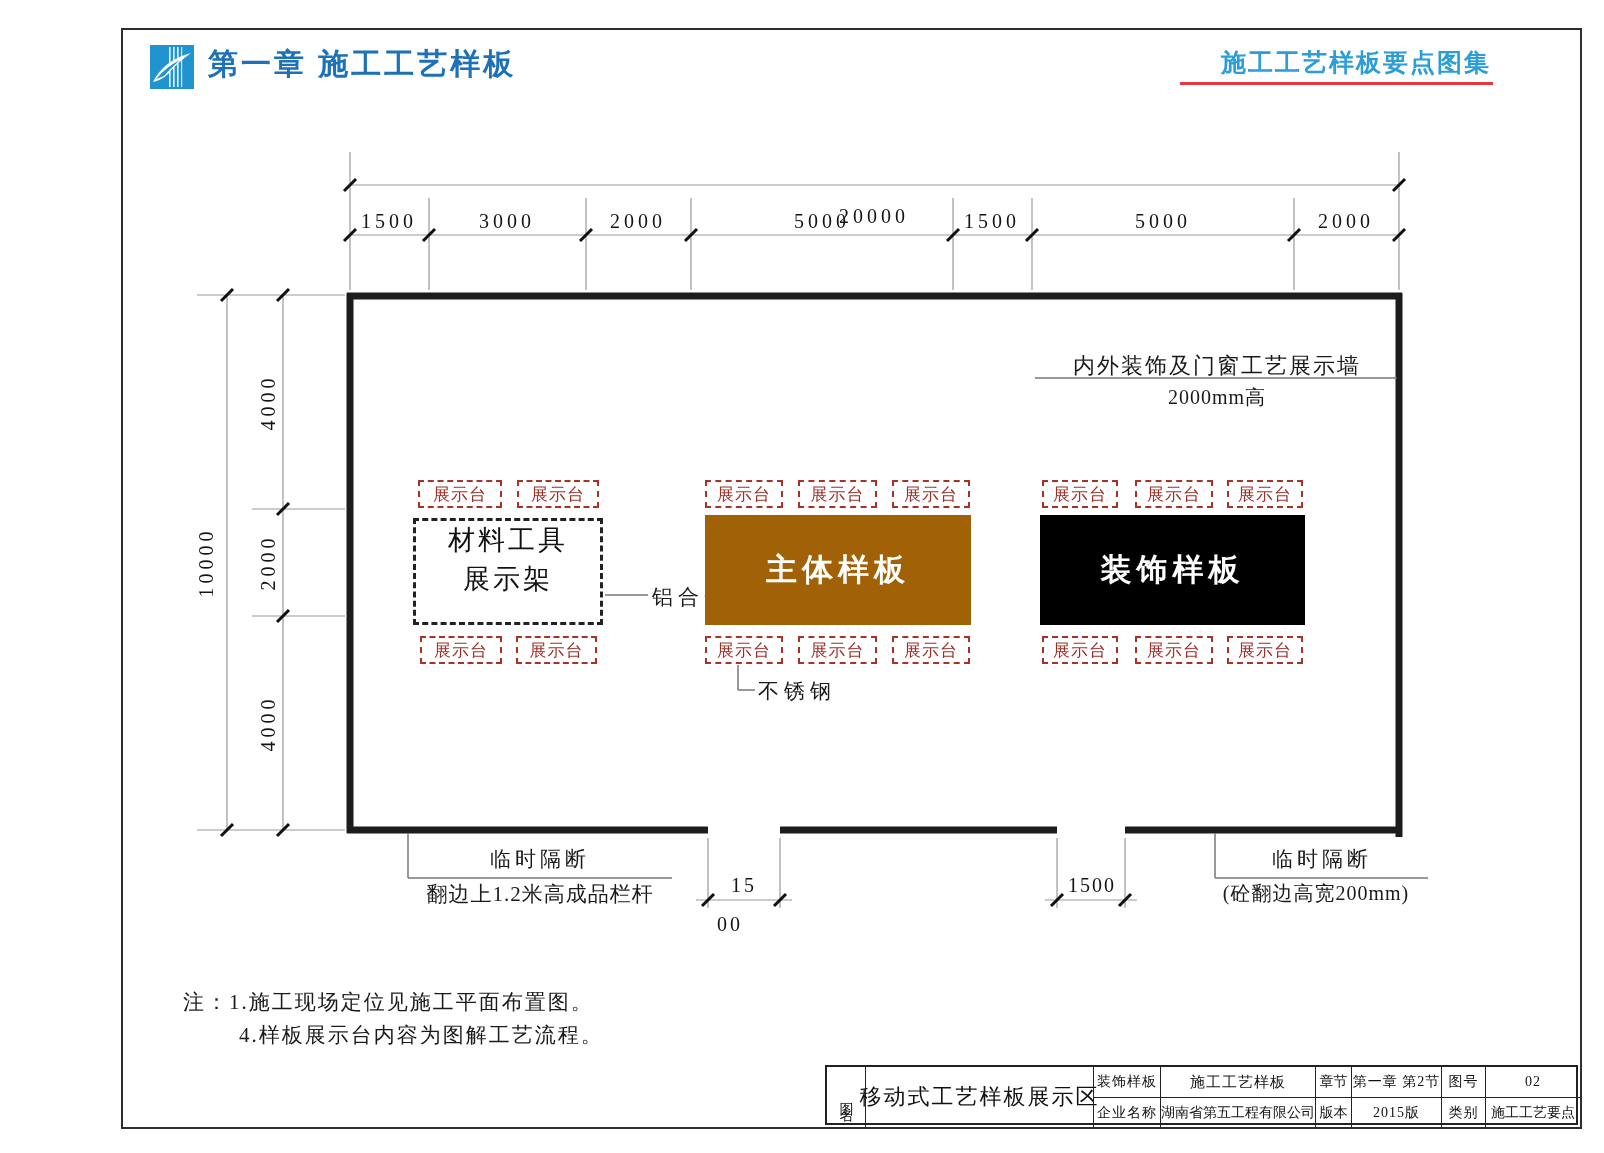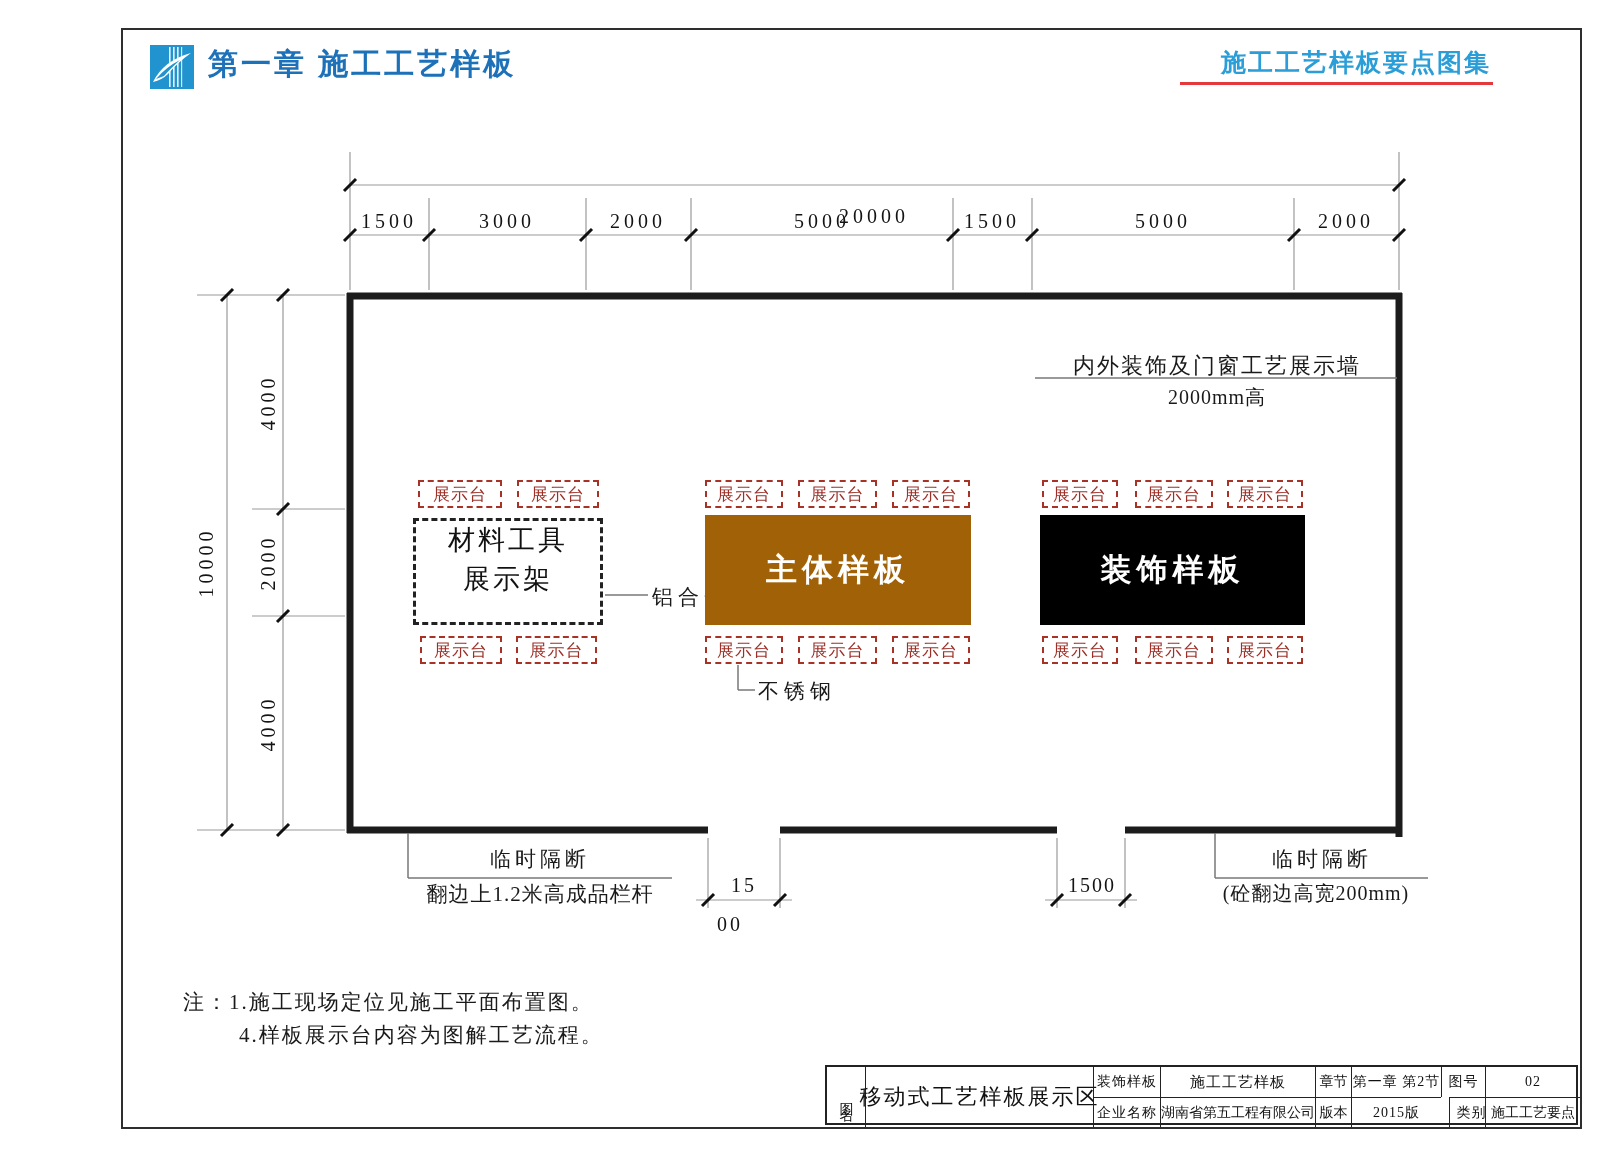--- a/index.html
+++ b/index.html
@@ -197,15 +197,15 @@
   <div class="tb-cell" style="left:333px;top:0;width:155px;height:30px;font-size:15px;">施工工艺样板</div>
   <div class="tb-cell" style="left:488px;top:0;width:36px;height:30px;letter-spacing:0;">章节</div>
   <div class="tb-cell" style="left:524px;top:0;width:90px;height:30px;">第一章 第2节</div>
   <div class="tb-cell" style="left:614px;top:0;width:44px;height:30px;">图号</div>
   <div class="tb-cell" style="left:658px;top:0;width:95px;height:30px;">02</div>
 
   <div class="tb-cell tb-row2" style="left:266px;top:30px;width:67px;height:30px;">企业名称</div>
   <div class="tb-cell tb-row2" style="left:333px;top:30px;width:155px;height:30px;letter-spacing:0;">湖南省第五工程有限公司</div>
   <div class="tb-cell tb-row2" style="left:488px;top:30px;width:36px;height:30px;letter-spacing:0;text-align:center;">版本</div>
   <div class="tb-cell tb-row2" style="left:524px;top:30px;width:90px;height:30px;">2015版</div>
-  <div class="tb-cell tb-row2" style="left:614px;top:30px;width:44px;height:30px;margin-left:8px;">类别</div>
+  <div class="tb-cell tb-row2" style="left:614px;top:30px;width:44px;height:30px;">类别</div>
   <div class="tb-cell tb-row2" style="left:658px;top:30px;width:95px;height:30px;letter-spacing:0;">施工工艺要点</div>
 </div>
 
 </body></html>

